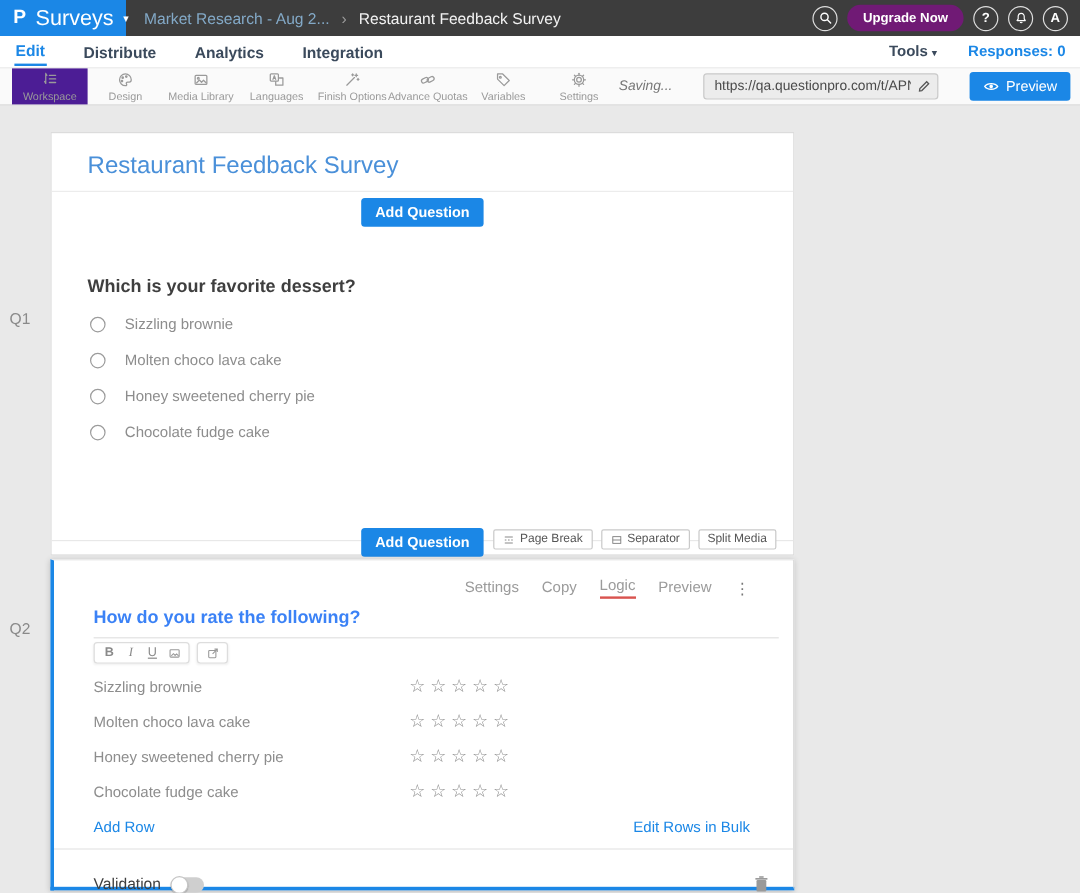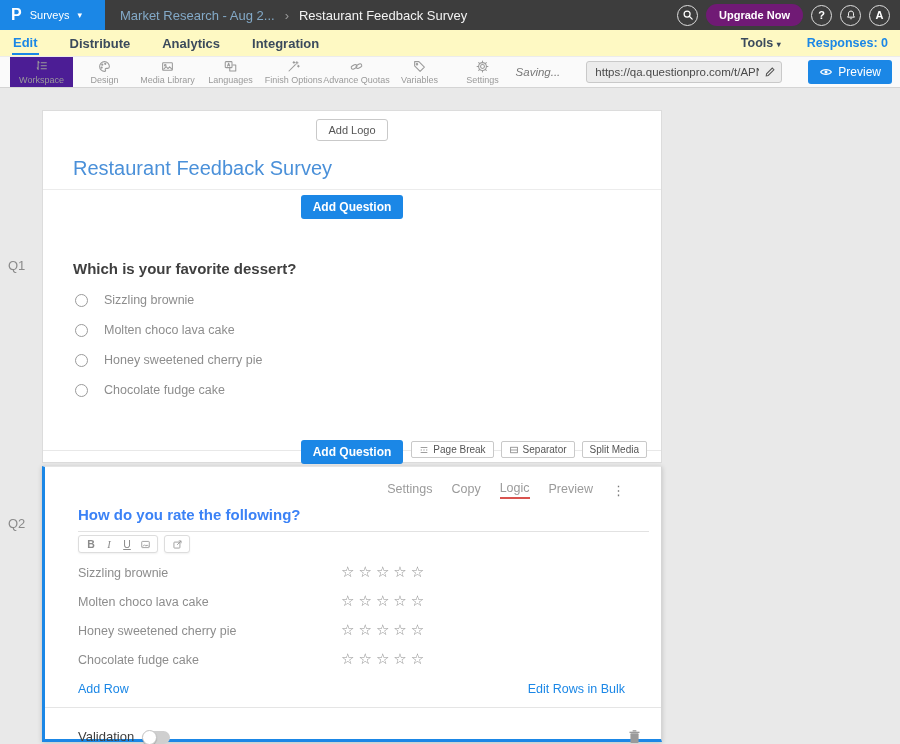--- a/index.html
+++ b/index.html
@@ -4,32 +4,32 @@
 <style>
   * { margin:0; padding:0; box-sizing:border-box; }
   html,body { width:900px; height:744px; overflow:hidden; }
   body { font-family:"Liberation Sans", sans-serif; background:#e9e9e9; position:relative; }
   svg { display:block; }
 
   
   .topnav { height:30px; background:#3d3d3d; display:flex; align-items:center; }
   .logo-block { width:105px; height:30px; background:#1b87e6; display:flex; align-items:center; gap:8px; padding-left:11px; flex:none; cursor:pointer; }
   .logo-letter { color:#fff; font-weight:bold; font-size:16px; line-height:1; }
-  .product-label { color:#fff; font-size:11px; }
+  .product-label { color:#fff; font-size:18px; }
   .nav-caret { color:#fff; font-size:9px; }
   .breadcrumb { display:flex; align-items:center; gap:10px; margin-left:15px; font-size:13px; white-space:nowrap; }
   .crumb-folder { color:#83a9c7; cursor:pointer; }
   .crumb-sep { color:#9a9a9a; font-size:13px; }
   .crumb-current { color:#f2f2f2; }
   .topnav-right { margin-left:auto; display:flex; align-items:center; gap:8px; padding-right:10px; }
   .circle-btn { width:21px; height:21px; border:1.5px solid #dedede; border-radius:50%; display:flex; align-items:center; justify-content:center; color:#fff; font-size:11px; font-weight:bold; cursor:pointer; flex:none; }
   .upgrade-btn { background:#701a75; color:#fff; font-size:11px; font-weight:bold; padding:5px 13px; border-radius:12px; border:none; cursor:pointer; }
 
   
-  .menubar { height:26px; background:#fef9c3; display:flex; align-items:center; padding:0 12px; }
+  .menubar { height:26px; background:#ffffff; display:flex; align-items:center; padding:0 12px; }
   .menu-tab { font-size:13px; font-weight:600; color:#3b4a5c; margin-right:30px; padding:3px 1px; cursor:pointer; }
   .menu-tab.active { color:#1b87e6; border-bottom:2px solid #1b87e6; }
   .menubar-right { margin-left:auto; display:flex; align-items:center; gap:26px; font-size:12.5px; }
   .tools-link { color:#3b4a5c; font-weight:600; cursor:pointer; }
   .tools-link .nav-caret2 { font-size:8px; color:#3b4a5c; }
   .responses-link { color:#1b87e6; font-weight:600; cursor:pointer; }
 
   
   .toolbar { height:32px; background:#fafafa; border-top:1px solid #ececec; border-bottom:1px solid #d4d4d4; display:flex; align-items:stretch; padding-left:10px; color:#9a9a9a; }
   .tool-item { width:63px; display:flex; flex-direction:column; align-items:center; justify-content:center; gap:1px; cursor:pointer; }
@@ -259,23 +259,20 @@
     </button>
   </div>
 </div>
 
 <div class="content">
 
   <span class="q-side-label" id="q1-side">Q1</span>
   <span class="q-side-label" id="q2-side">Q2</span>
 
   <div class="card1">
-    <div class="add-logo-row">
-      <button class="add-logo-btn">Add Logo</button>
-    </div>
     <div class="survey-title">Restaurant Feedback Survey</div>
     <div class="card-divider"></div>
     <div class="add-question-row">
       <button class="add-question-btn">Add Question</button>
     </div>
 
     <div class="q1-text">Which is your favorite dessert?</div>
     <div class="option-row">
       <span class="radio-circle"></span>
       <span class="option-label">Sizzling brownie</span>

